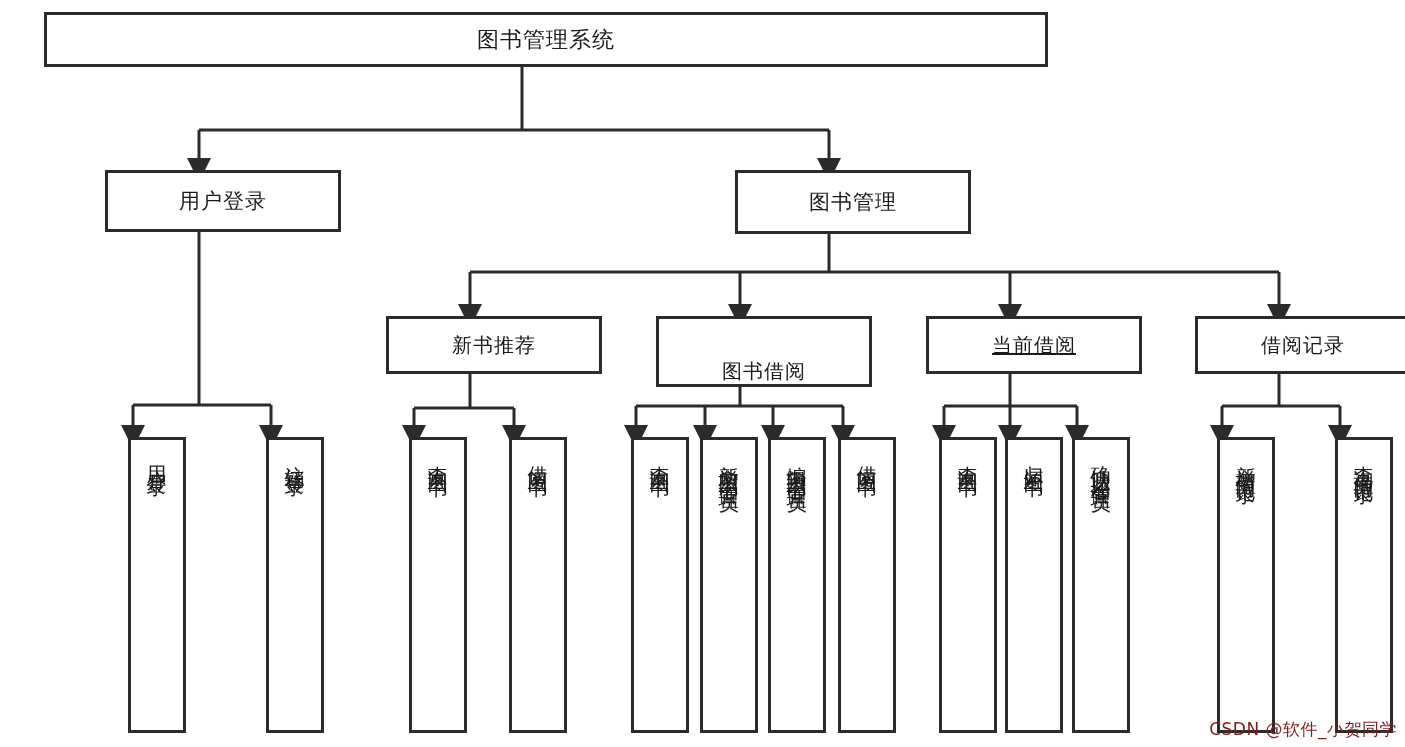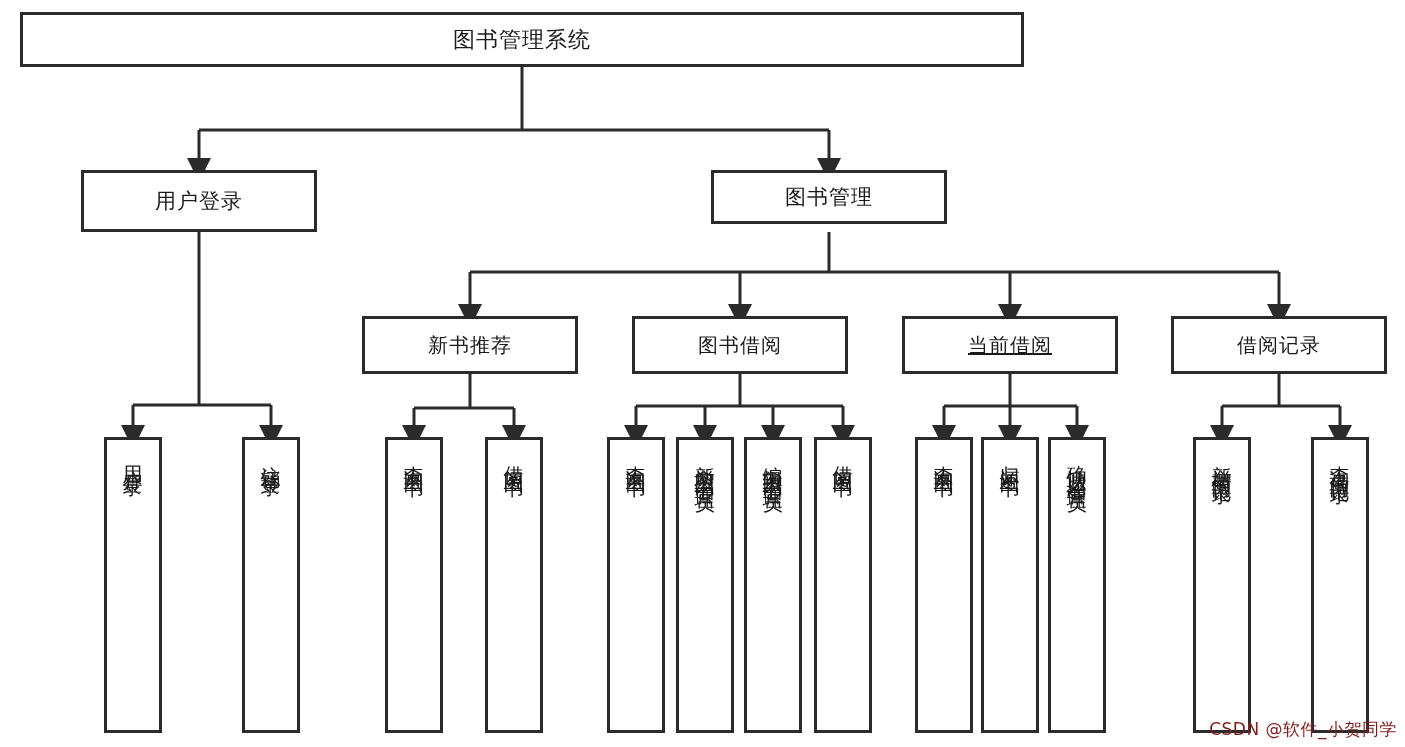--- a/index.html
+++ b/index.html
@@ -28,20 +28,21 @@
   }
   .node {
     position: absolute;
     box-sizing: border-box;
     background: #ffffff;
     border: 3px solid #2b2b2b;
     display: flex;
     align-items: center;
     justify-content: center;
     color: #1a1a1a;
+    margin-left: 24px;
   }
   .node .label {
     font-size: 21px;
     line-height: 1.25;
     letter-spacing: 1px;
     white-space: nowrap;
   }
   .node.root .label { font-size: 22px; }
   .node.lvl2 .label { font-size: 21px; }
   .node.lvl3 .label { font-size: 20px; }
@@ -125,28 +126,28 @@
     </g>
   </svg>
 
   <div class="node root" style="left:20px; top:12px; width:1004px; height:55px;">
     <span class="label">图书管理系统</span>
   </div>
 
   <div class="node lvl2" style="left:81px; top:170px; width:236px; height:62px;">
     <span class="label">用户登录</span>
   </div>
-  <div class="node lvl2" style="left:711px; top:170px; width:236px; height:54px;">
+  <div class="node lvl2" style="left:711px; top:170px; width:236px; height:64px;">
     <span class="label">图书管理</span>
   </div>
 
   <div class="node lvl3" style="left:362px; top:316px; width:216px; height:58px;align-items:center;">
     <span class="label">新书推荐</span>
   </div>
-  <div class="node lvl3" style="left:632px; top:316px; width:216px; height:58px;">
+  <div class="node lvl3" style="left:632px; top:316px; width:216px; height:71px;align-items:flex-end;">
     <span class="label">图书借阅</span>
   </div>
   <div class="node lvl3" style="left:902px; top:316px; width:216px; height:58px;text-decoration:underline;">
     <span class="label">当前借阅</span>
   </div>
   <div class="node lvl3" style="left:1171px; top:316px; width:216px; height:58px;">
     <span class="label">借阅记录</span>
   </div>
 
   <div class="node leaf" style="left:104px; top:437px; width:58px; height:296px;">

